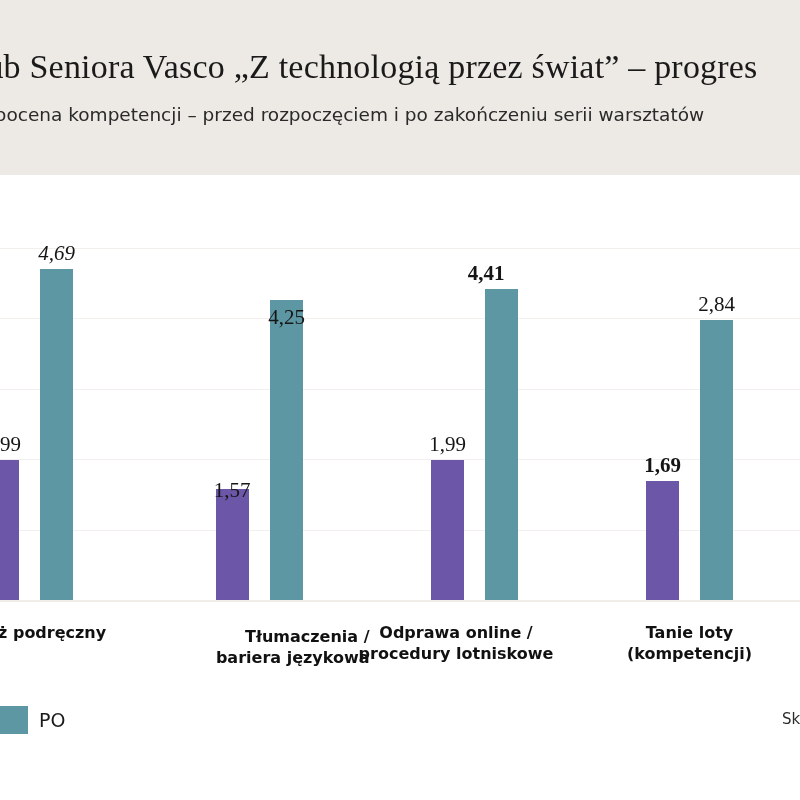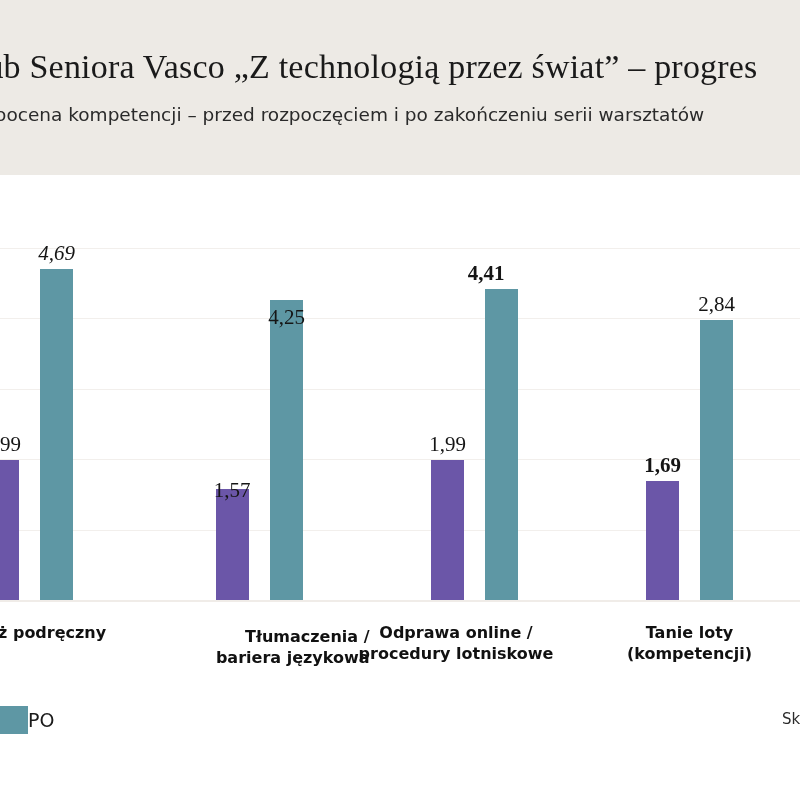--- a/index.html
+++ b/index.html
@@ -79,21 +79,21 @@
     text-align:center;
     white-space:pre-line;
   }
 
   
   #legend{
     position:absolute; left:0; top:700px; width:800px; height:40px;
   }
   .legend-item{
     position:absolute;
-    display:flex; align-items:center; 
+    display:flex; align-items:center; gap:11px;
   }
   .legend-swatch{ width:28px; height:28px; }
   .legend-swatch.po{ background:#5e97a4; }
   .legend-text{
     font-family:"DejaVu Sans", sans-serif;
     font-size:19px;
     color:#1a1a1a;
   }
   #footnote{
     position:absolute;

